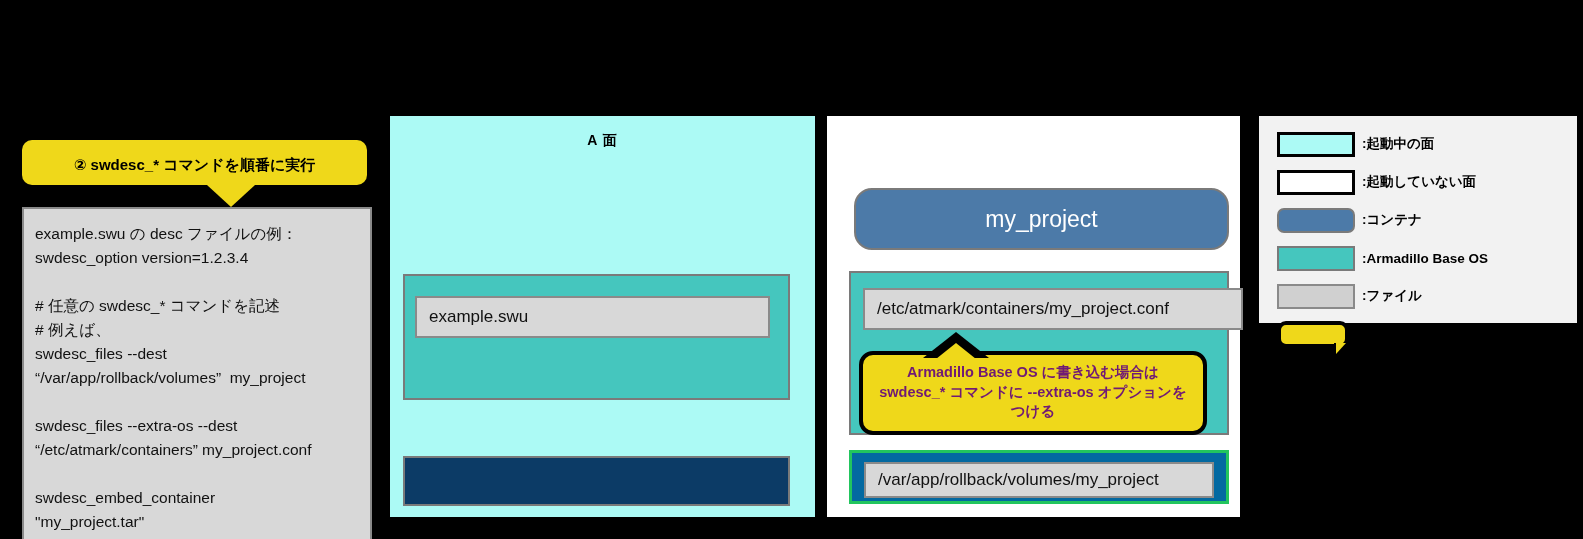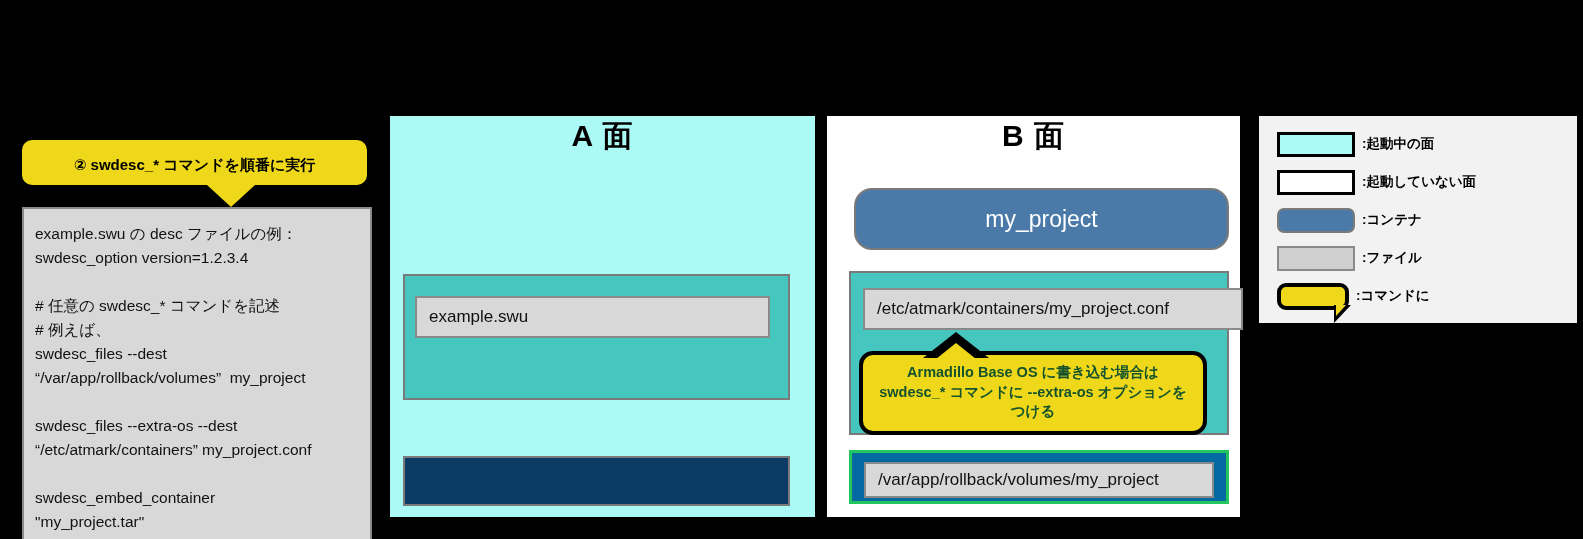--- a/index.html
+++ b/index.html
@@ -84,22 +84,23 @@
   }
   .panel-b {
     left: 822px;
     width: 418px;
     background: #FFFFFF;
     border-left: 5px solid #000000;
   }
   .panel-title {
     text-align: center;
     font-weight: bold;
-    font-size: 30px;
+    font-size: 14px;
     color: #000000;
+    margin-top: 16px;
     letter-spacing: 1px;
   }
 
   
   .abos-block {
     position: absolute;
     background: #45C6BE;
     border: 2px solid #7A7A7A;
     box-sizing: border-box;
   }
@@ -158,21 +159,21 @@
     top: 78px;
     width: 348px;
     box-sizing: border-box;
     background: #EFD81A;
     border: 4px solid #000000;
     border-radius: 14px;
     padding: 8px 10px 9px 10px;
     text-align: center;
     font-weight: bold;
     font-size: 14.5px;
-    color: #14532d;
+    color: #701a75;
     line-height: 1.35;
   }
   .callout-b .tail-out {
     position: absolute;
     left: 60px;
     bottom: 100%;
     margin-bottom: -3px;
     width: 0; height: 0;
     border-left: 33px solid transparent;
     border-right: 33px solid transparent;
@@ -285,21 +286,20 @@
     <div class="panel-title">A 面</div>
 
     <div class="abos-block a-abos">
       <div class="file-box a-file">example.swu</div>
     </div>
 
     <div class="userdata-block a-ud"></div>
   </div>
 
   <div class="panel panel-b">
-    <div class="panel-title">B 面</div>
 
     <div class="container-block b-ctr">my_project</div>
 
     <div class="abos-block b-abos">
       <div class="file-box b-file">/etc/atmark/containers/my_project.conf</div>
 
       <div class="callout-b">
         <span class="tail-out"></span>
         <span class="tail-in"></span>
         <span>Armadillo Base OS に書き込む場合は swdesc_* コマンドに --extra-os オプションをつける</span>
@@ -321,20 +321,24 @@
     <div class="legend-row">
       <span class="swatch sw-stopped"></span>
       <span class="legend-label">:起動していない面</span>
     </div>
 
     <div class="legend-row">
       <span class="swatch sw-container"></span>
       <span class="legend-label">:コンテナ</span>
     </div>
 
+    <div class="legend-row">
+      <span class="swatch sw-abos"></span>
+      <span class="legend-label">:Armadillo Base  OS</span>
+    </div>
 
 
     <div class="legend-row">
       <span class="swatch sw-file"></span>
       <span class="legend-label">:ファイル</span>
     </div>
 
     <div class="legend-row">
       <span class="swatch sw-note">
         <span class="note-tail-out"></span>

